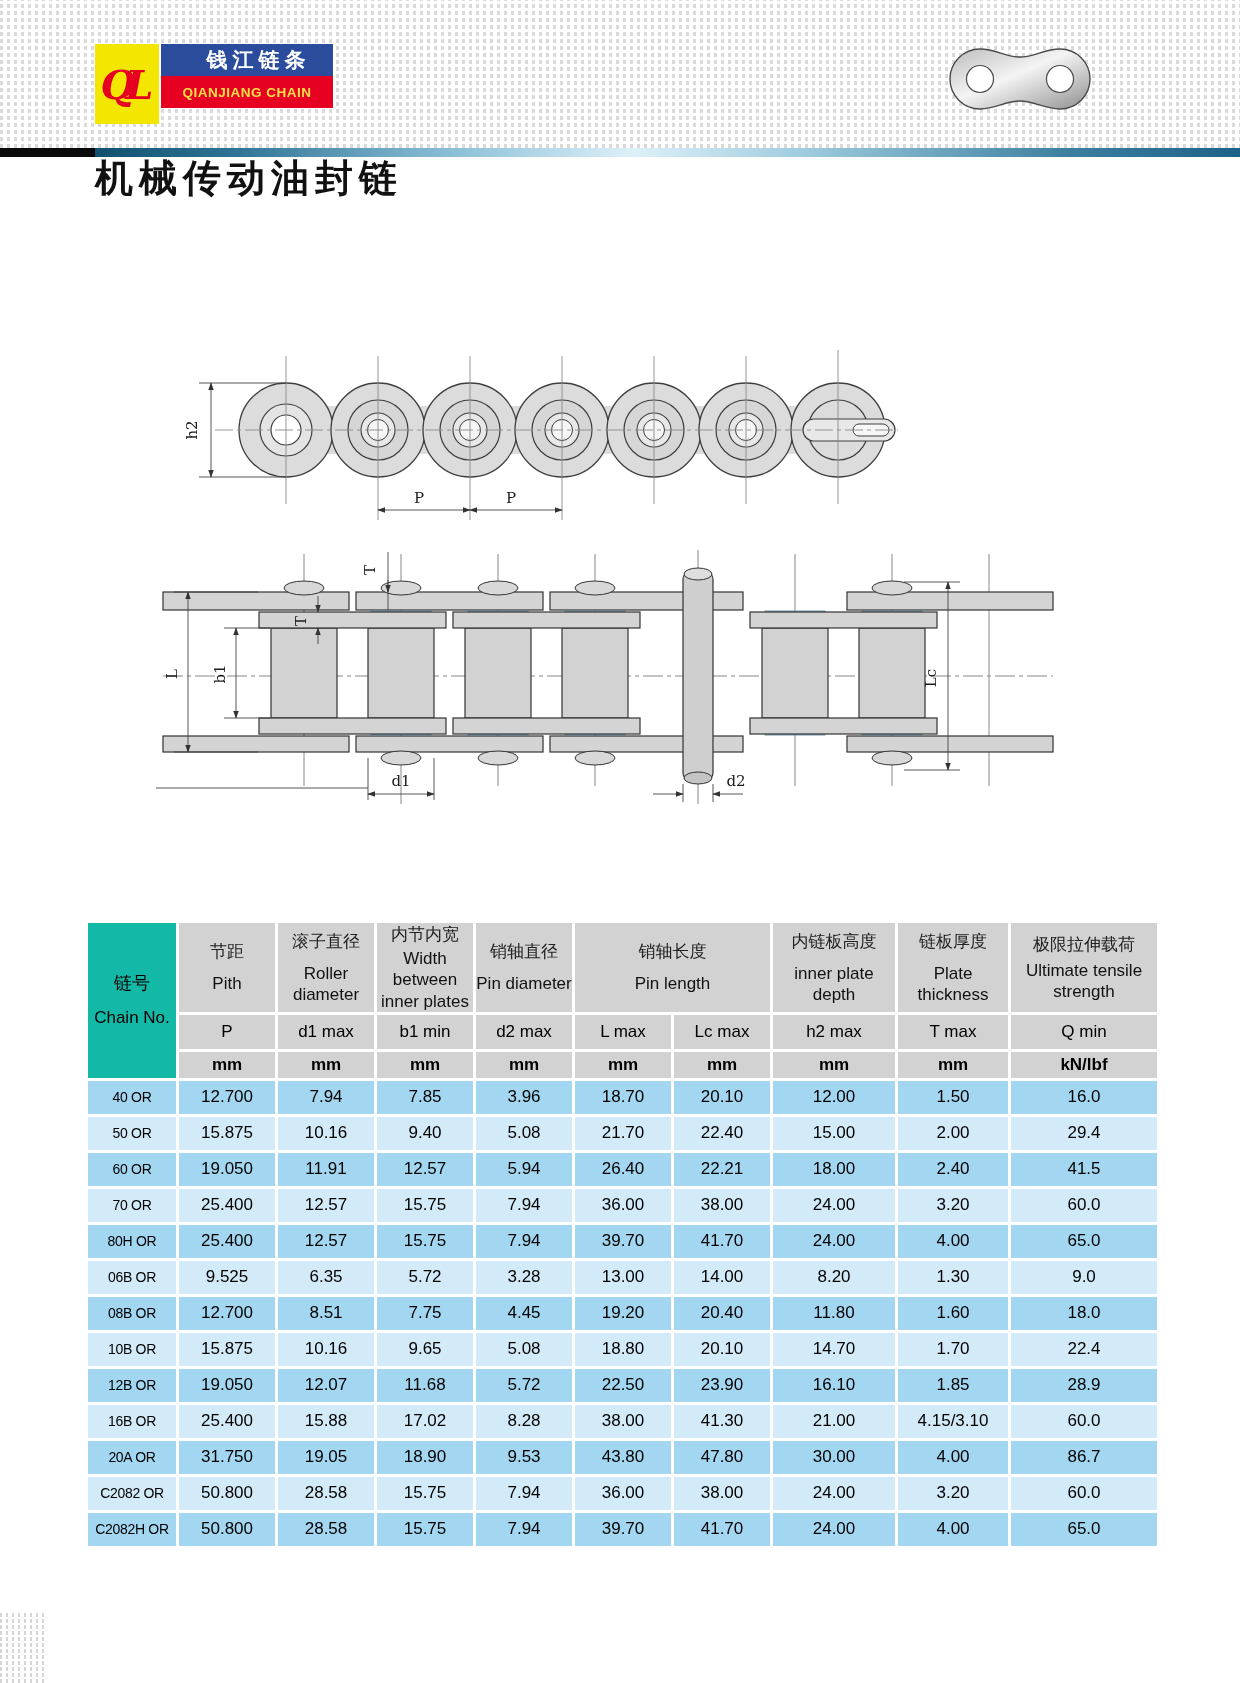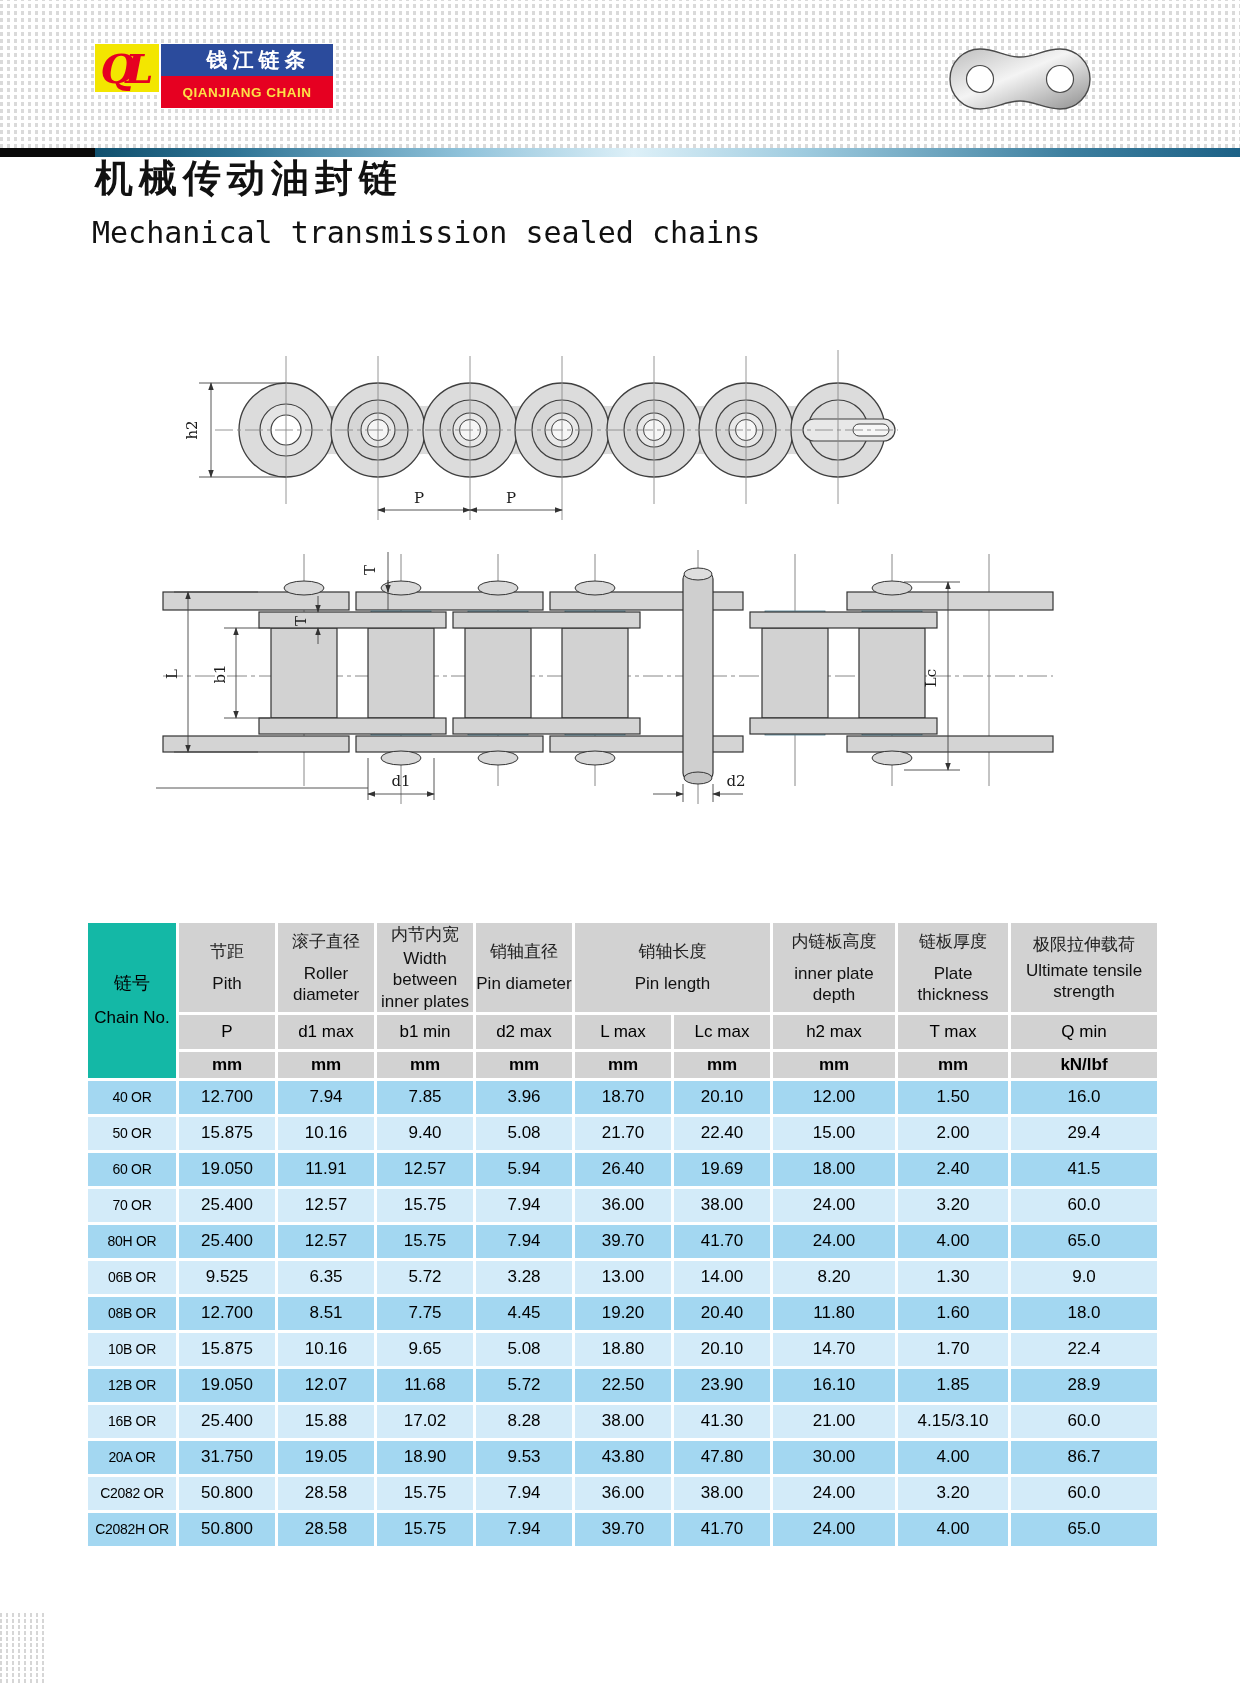--- a/index.html
+++ b/index.html
@@ -10,21 +10,21 @@
   
   .header-pattern {
     position:absolute; left:0; top:0; width:1240px; height:148px;
     background-image:
       repeating-linear-gradient(0deg, transparent 0 4px, #ffffff 4px 7px),
       repeating-linear-gradient(90deg, #dadada 0 3px, transparent 3px 7px);
     background-color:#ffffff;
   }
   .logo { position:absolute; left:95px; top:44px; height:64px; display:flex; }
   .logo-mark {
-    width:64px; height:48px; background:#f3e600; display:flex;
+    width:64px; height:80px; background:#f3e600; display:flex;
     align-items:center; justify-content:center; box-sizing:border-box;
   }
   .logo-mono {
     font-family:"DejaVu Serif", serif; font-style:italic; font-weight:bold;
     font-size:40px; color:#e60021; letter-spacing:-10px; padding-right:10px;
   }
   .logo-textblock { width:172px; margin-left:2px; display:flex; flex-direction:column; }
   .logo-cn {
     flex:1; background:#2b4b9c; color:#ffffff; font-size:21px; font-weight:bold;
     letter-spacing:5px; display:flex; align-items:center; justify-content:center;padding-left:23px;
@@ -108,21 +108,20 @@
     <circle cx="50" cy="41" r="13.5" fill="#ffffff" stroke="#4a4a4a" stroke-width="1.2"></circle>
     <circle cx="130" cy="41" r="13.5" fill="#ffffff" stroke="#4a4a4a" stroke-width="1.2"></circle>
   </svg>
 
   <div class="divider">
     <div class="black"></div>
     <div class="blue"></div>
   </div>
 
   <div class="title-cn">机械传动油封链</div>
-  <div class="title-en">Mechanical transmission sealed chains</div>
 
   <svg class="diagram1" width="752" height="200" viewBox="0 0 752 200">
     <defs>
       <marker id="ar" viewBox="0 0 10 10" refX="9" refY="5" markerWidth="9" markerHeight="9" orient="auto-start-reverse">
         <path d="M0,1.5 L10,5 L0,8.5 z" fill="#333"></path>
       </marker>
     </defs>
 
     <rect x="133" y="67" width="552" height="66" fill="#dcdcdc"></rect>
     <g fill="#ffffff">
@@ -431,21 +430,21 @@
           <td>2.00</td>
           <td>29.4</td>
         </tr>
         <tr class="row-dark">
           <td class="chain-no">60 OR</td>
           <td>19.050</td>
           <td>11.91</td>
           <td>12.57</td>
           <td>5.94</td>
           <td>26.40</td>
-          <td>19.69</td>
+          <td>22.21</td>
           <td>18.00</td>
           <td>2.40</td>
           <td>41.5</td>
         </tr>
         <tr class="row-light">
           <td class="chain-no">70 OR</td>
           <td>25.400</td>
           <td>12.57</td>
           <td>15.75</td>
           <td>7.94</td>

